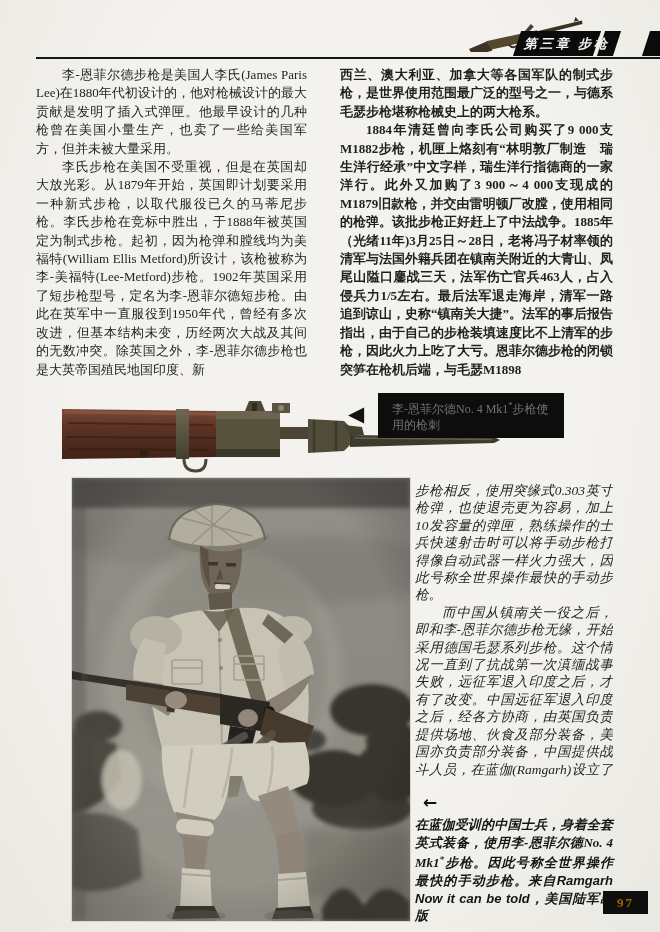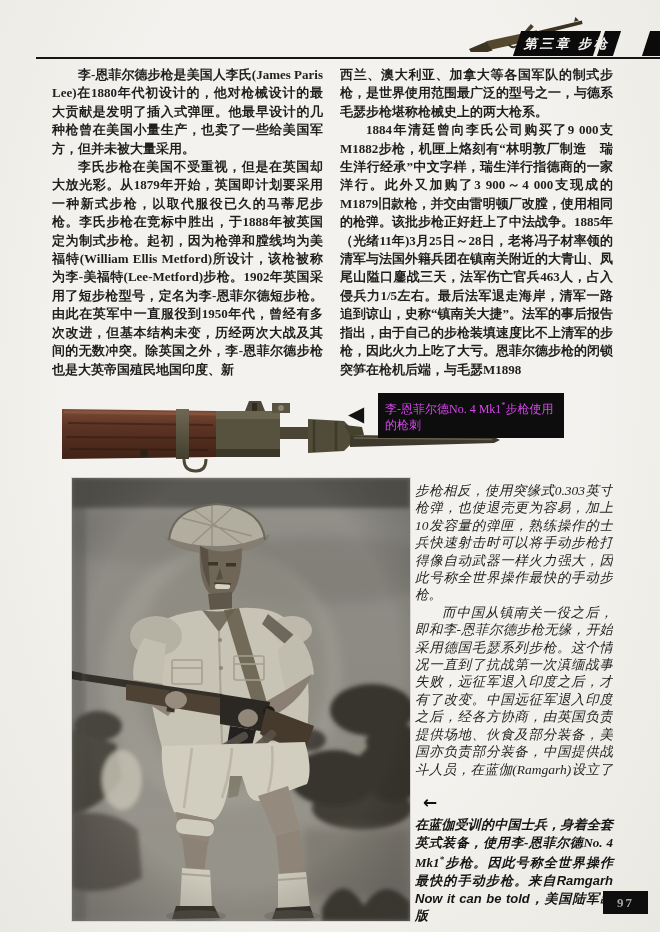--- a/index.html
+++ b/index.html
@@ -12,45 +12,45 @@
   .rifle-icon{position:absolute;left:466px;top:16px;width:122px;height:36px;}
   .chapter-tab{position:absolute;left:517px;top:31px;width:100px;height:25px;background:#0b0b0b;
     transform:skewX(-18deg);display:flex;align-items:center;justify-content:center;}
   .chapter-tab .slash{position:absolute;right:16px;top:0;width:4px;height:25px;background:#efeee9;}
   .chapter-tab span.t{transform:skewX(18deg);color:#f5f4f0;font-size:13px;font-weight:bold;
     font-style:italic;letter-spacing:3px;white-space:nowrap;}
   .edge-tab{position:absolute;left:646px;top:31px;width:26px;height:25px;background:#0b0b0b;transform:skewX(-18deg);}
   .header-rule{position:absolute;left:36px;top:57px;width:624px;height:2px;background:#161616;}
   
   .col{position:absolute;text-align:justify;font-size:13px;line-height:18.4px;overflow:hidden;}
-  .col-left{left:52px;top:66px;width:271px;height:326px;font-weight:bold;}
+  .col-left{left:36px;top:66px;width:271px;height:326px;}
   .col-right{left:340px;top:66px;width:273px;height:326px;font-weight:bold;}
   p{margin:0;}
   .indent{text-indent:2em;}
   
   .fig-bayonet{position:absolute;left:48px;top:393px;width:566px;height:92px;}
   .fig-bayonet svg{position:absolute;left:0;top:8px;}
   .bayonet-caption{position:absolute;left:330px;top:0;width:186px;min-height:42px;background:#0d0d0d;
-    color:#d946ef;font-size:12px;line-height:16px;padding:5px 7px;box-sizing:border-box;text-align:left;}
+    color:#737373;font-size:12px;line-height:16px;padding:5px 14px;box-sizing:border-box;text-align:left;}
   .bayonet-pointer{position:absolute;left:300px;top:10px;color:#121212;font-size:21px;line-height:22px;
     font-family:"DejaVu Sans",sans-serif;}
   sup{font-size:0.7em;}
   
   .fig-soldier{position:absolute;left:72px;top:478px;width:338px;height:443px;background:#8e8c85;
     box-shadow:0 0 0 1px #d8d6d0;}
   .col-narrow{position:absolute;left:415px;top:482px;width:198px;text-align:justify;
     font-size:13.5px;line-height:17.4px;font-style:italic;}
   .narrow-text{height:296px;overflow:hidden;}
   .caption-arrow{display:block;font-family:"DejaVu Sans",sans-serif;font-weight:bold;font-size:17px;
     color:#111;margin:16px 0 5px 8px;line-height:17px;}
   .soldier-caption{font-weight:bold;font-size:13px;line-height:17.6px;text-align:justify;color:#151515;}
   .latin{font-family:"Liberation Sans","DejaVu Sans",sans-serif;}
   
   .page-number{position:absolute;left:603px;top:891px;width:45px;height:23px;background:#0e0e0e;
-    color:#a3a3a3;font-size:13px;font-weight:bold;display:flex;align-items:center;justify-content:center;
+    color:#a16207;font-size:13px;font-weight:bold;display:flex;align-items:center;justify-content:center;
     letter-spacing:2px;}
 </style>
 </head>
 <body>
 
 <div class="page">
 
   <svg class="rifle-icon" viewBox="0 0 122 36">
     <g transform="rotate(-9 60 22)">
       <path d="M2,24 L22,19 L25,29 L5,32 Z" fill="#3d3423"></path>

